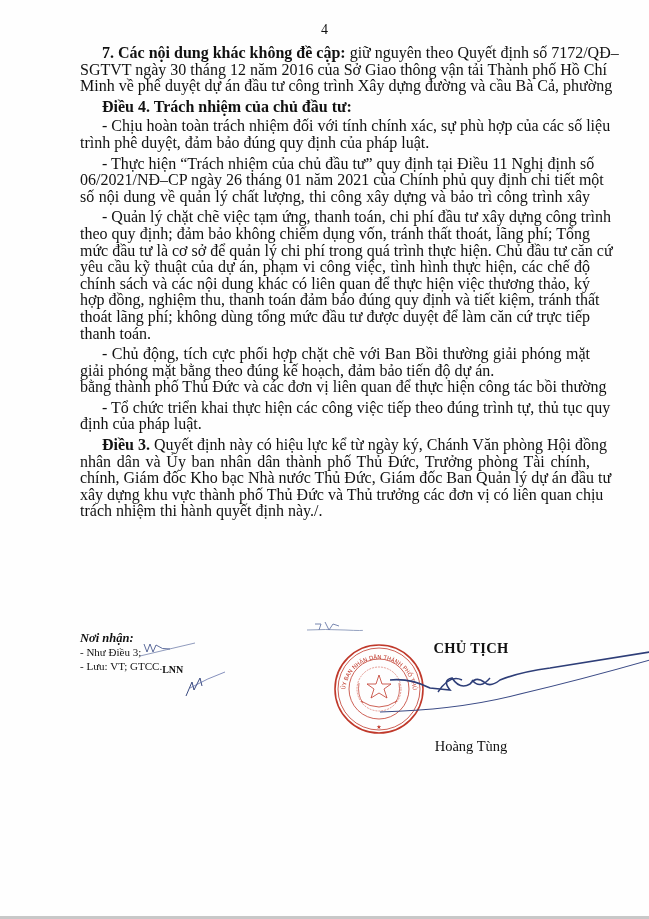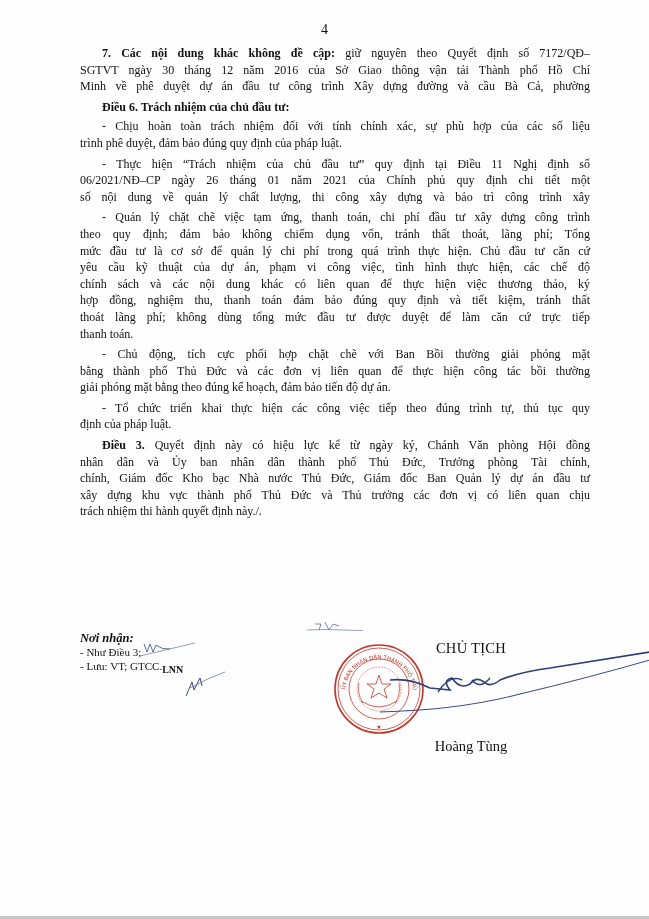--- a/index.html
+++ b/index.html
@@ -1,30 +1,30 @@
 <!DOCTYPE html>
 <html><head>
 <meta charset="utf-8">
 <style>
   html, body { margin:0; padding:0; }
   body { width:649px; height:919px; background:#ffffff; position:relative; overflow:hidden;
          font-family:"Liberation Serif", "DejaVu Serif", serif; color:#111; }
   .page { position:absolute; left:0; top:0; width:649px; height:916px; background:#fefefe; }
   .bottom-bar { position:absolute; left:0; top:916px; width:649px; height:3px; background:#c8c8c8; }
   .page-num { position:absolute; top:22px; left:0; width:649px; text-align:center; font-size:14px; }
-  .body { position:absolute; left:80px; top:45px; width:510px; font-size:12px; line-height:16.6px; }
+  .body { position:absolute; left:80px; top:45px; width:510px; font-size:16px; line-height:16.6px; }
   .para { text-align:justify; text-indent:22px; margin:0 0 4px 0; }
   .line { display:block; text-align:justify; text-align-last:justify; white-space:nowrap; }
   .line.last { text-align-last:left; }
   .ind { text-indent:22px; }
   b { font-weight:bold; }
   .recipients { position:absolute; left:80px; top:631px; font-size:11px; line-height:14px; }
   .recipients .title { font-weight:bold; font-style:italic; font-size:12.5px; }
   .sig-block { position:absolute; left:396px; top:640px; width:150px; text-align:center; }
-  .sig-title { font-weight:normal; font-size:14.5px; letter-spacing:0.3px; }
+  .sig-title { font-weight:bold; font-size:14.5px; letter-spacing:0.3px; }
   .sig-name { position:absolute; left:396px; top:738px; width:150px; text-align:center; font-weight:normal; font-size:14.5px; }
   .seal { position:absolute; left:333px; top:643px; width:92px; height:92px; }
   .signature { position:absolute; left:380px; top:650px; width:270px; height:90px; }
   .initials1 { position:absolute; left:305px; top:618px; width:60px; height:16px; }
   .initials2 { position:absolute; left:140px; top:640px; width:55px; height:18px; }
   .initials3 { position:absolute; left:180px; top:668px; width:45px; height:30px; }
 </style>
 </head>
 <body>
 
@@ -33,21 +33,21 @@
 
   <div class="body">
 
     <div class="para" style="text-indent:0">
       <span class="line ind"><b>7. Các nội dung khác không đề cập:</b><span> giữ nguyên theo Quyết định số 7172/QĐ–</span></span>
       <span class="line">SGTVT ngày 30 tháng 12 năm 2016 của Sở Giao thông vận tải Thành phố Hồ Chí</span>
       <span class="line">Minh về phê duyệt dự án đầu tư công trình Xây dựng đường và cầu Bà Cả, phường</span>
     </div>
 
     <div class="para" style="margin-bottom:3px">
-      <b>Điều 6.  Trách nhiệm của chủ đầu tư:</b>
+      <b>Điều 4.  Trách nhiệm của chủ đầu tư:</b>
     </div>
 
     <div class="para" style="text-indent:0">
       <span class="line ind">- Chịu hoàn toàn trách nhiệm đối với tính chính xác, sự phù hợp của các số liệu</span>
       <span class="line last">trình phê duyệt, đảm bảo đúng quy định của pháp luật.</span>
     </div>
 
     <div class="para" style="text-indent:0">
       <span class="line ind">- Thực hiện “Trách nhiệm của chủ đầu tư” quy định tại Điều 11 Nghị định số</span>
       <span class="line">06/2021/NĐ–CP ngày 26 tháng 01 năm 2021 của Chính phủ quy định chi tiết một</span>
@@ -60,22 +60,22 @@
       <span class="line">mức đầu tư là cơ sở để quản lý chi phí trong quá trình thực hiện. Chủ đầu tư căn cứ</span>
       <span class="line">yêu cầu kỹ thuật của dự án, phạm vi công việc, tình hình thực hiện, các chế độ</span>
       <span class="line">chính sách và các nội dung khác có liên quan để thực hiện việc thương thảo, ký</span>
       <span class="line">hợp đồng, nghiệm thu, thanh toán đảm bảo đúng quy định và tiết kiệm, tránh thất</span>
       <span class="line">thoát lãng phí; không dùng tổng mức đầu tư được duyệt để làm căn cứ trực tiếp</span>
       <span class="line last">thanh toán.</span>
     </div>
 
     <div class="para" style="text-indent:0">
       <span class="line ind">- Chủ động, tích cực phối hợp chặt chẽ với Ban Bồi thường giải phóng mặt</span>
+      <span class="line last">giải phóng mặt bằng theo đúng kế hoạch, đảm bảo tiến độ dự án.</span>
       <span class="line">bằng thành phố Thủ Đức và các đơn vị liên quan để thực hiện công tác bồi thường</span>
-      <span class="line last">giải phóng mặt bằng theo đúng kế hoạch, đảm bảo tiến độ dự án.</span>
     </div>
 
     <div class="para" style="text-indent:0">
       <span class="line ind">- Tổ chức triển khai thực hiện các công việc tiếp theo đúng trình tự, thủ tục quy</span>
       <span class="line last">định của pháp luật.</span>
     </div>
 
     <div class="para" style="text-indent:0">
       <span class="line ind"><b>Điều 3.</b><span> Quyết định này có hiệu lực kể từ ngày ký, Chánh Văn phòng Hội đồng</span></span>
       <span class="line">nhân dân và Ủy ban nhân dân thành phố Thủ Đức, Trưởng phòng Tài chính,</span>

